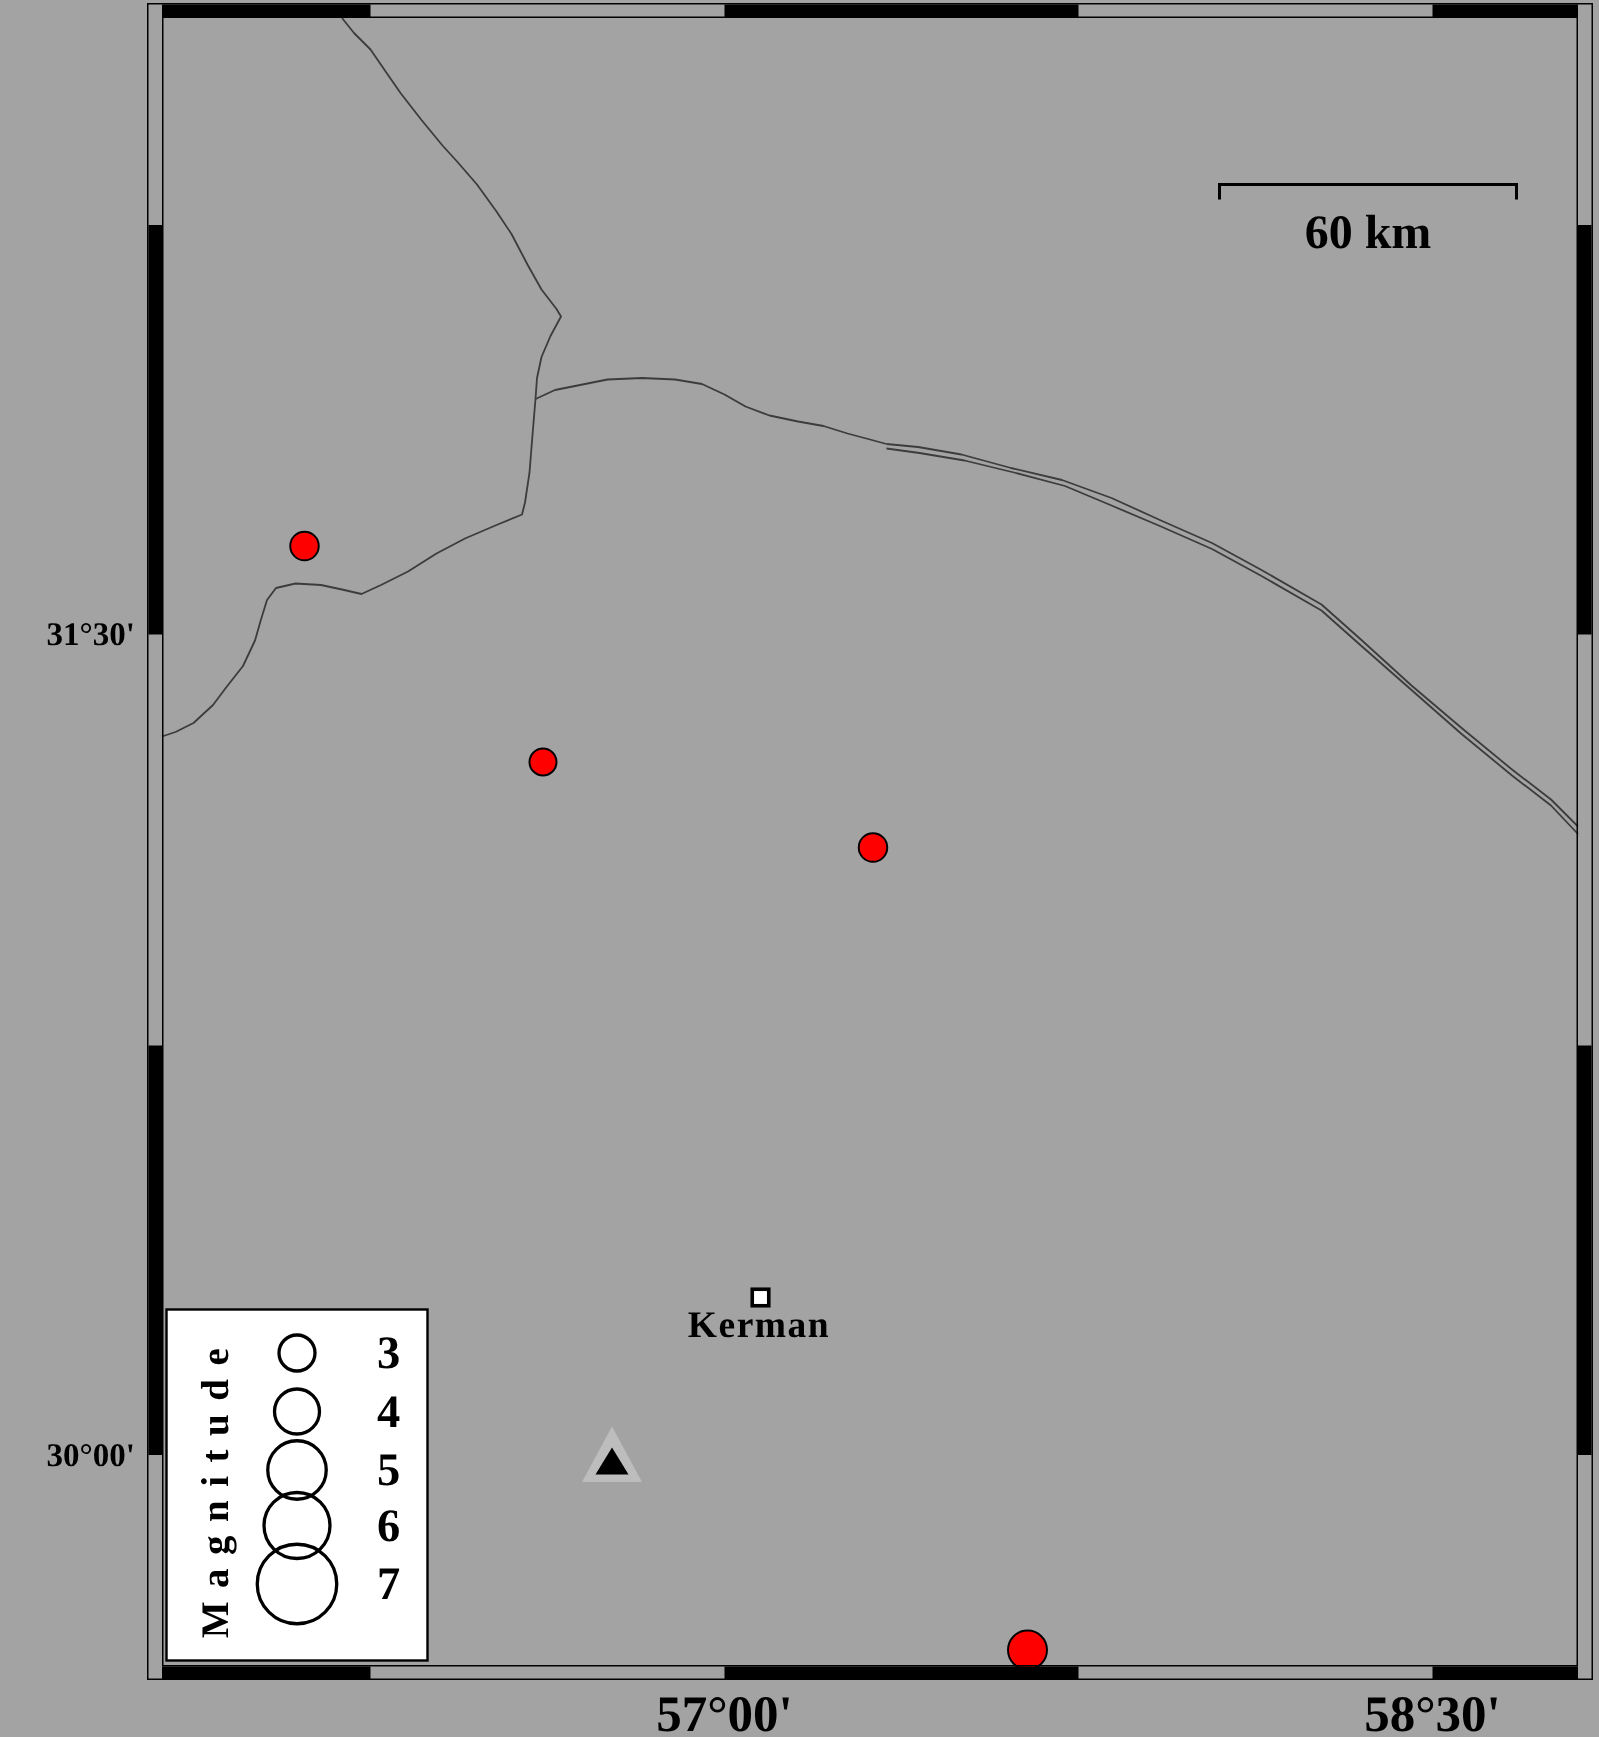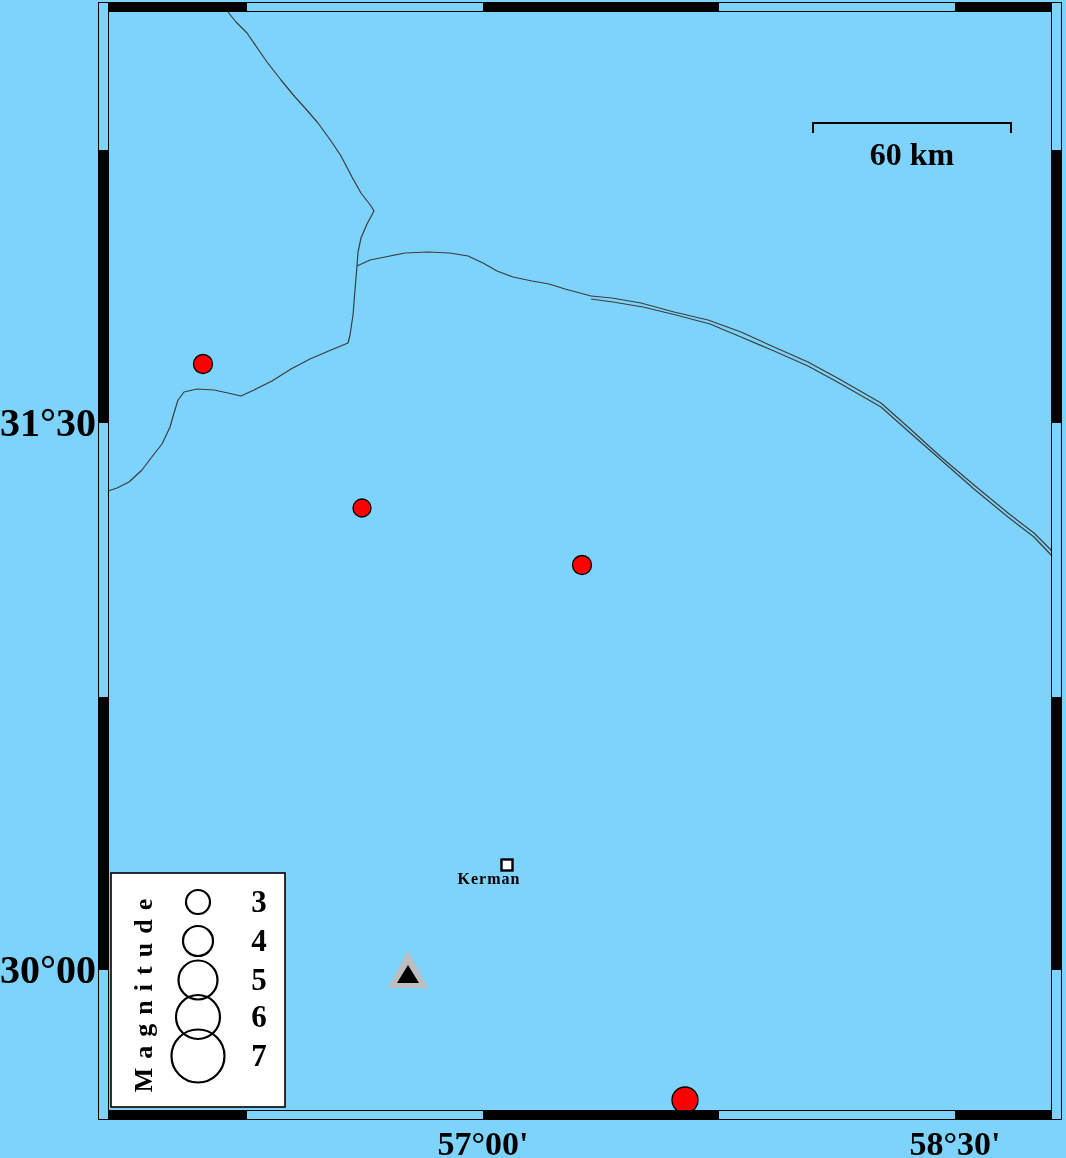--- a/index.html
+++ b/index.html
@@ -1,25 +1,25 @@
 <!DOCTYPE html>
 <html><head>
 <meta charset="utf-8">
 <style>
   html,body{margin:0;padding:0;background:#ffffff;}
   #stage{
-    position:relative;width:1066px;height:1158px;background:#7dd3fc;
+    position:relative;width:1066px;height:1158px;background:#a3a3a3;
     font-family:"Liberation Serif","DejaVu Serif",serif;overflow:hidden;color:#000;
   }
   #map-svg{position:absolute;left:0;top:0;}
   .label{position:absolute;font-weight:bold;color:#000;white-space:nowrap;}
-  .axis-left{left:0;width:90px;text-align:right;font-size:40px;line-height:44px;height:44px;}
+  .axis-left{left:0;width:90px;text-align:right;font-size:22px;line-height:44px;height:44px;}
   .axis-bottom{width:200px;text-align:center;font-size:34px;line-height:44px;height:44px;top:1122px;}
   .scale-label{left:812px;top:136px;width:200px;text-align:center;font-size:32px;}
-  .city-label{left:389px;top:870px;width:200px;text-align:center;font-size:16px;letter-spacing:1px;font-family:Liberation Serif, serif;}
+  .city-label{left:406px;top:870px;width:200px;text-align:center;font-size:25px;letter-spacing:1px;font-family:Liberation Serif, serif;}
   .legend-title{left:39px;top:974px;width:210px;height:34px;text-align:center;font-size:26px;
     letter-spacing:9px;transform:rotate(-90deg);line-height:34px;}
   .legend-num{left:229px;width:60px;text-align:center;font-size:31px;line-height:42px;height:42px;}
 </style>
 </head>
 <body>
 
 <div id="stage">
 
   <svg id="map-svg" width="1066" height="1158" viewBox="0 0 1066 1158">

